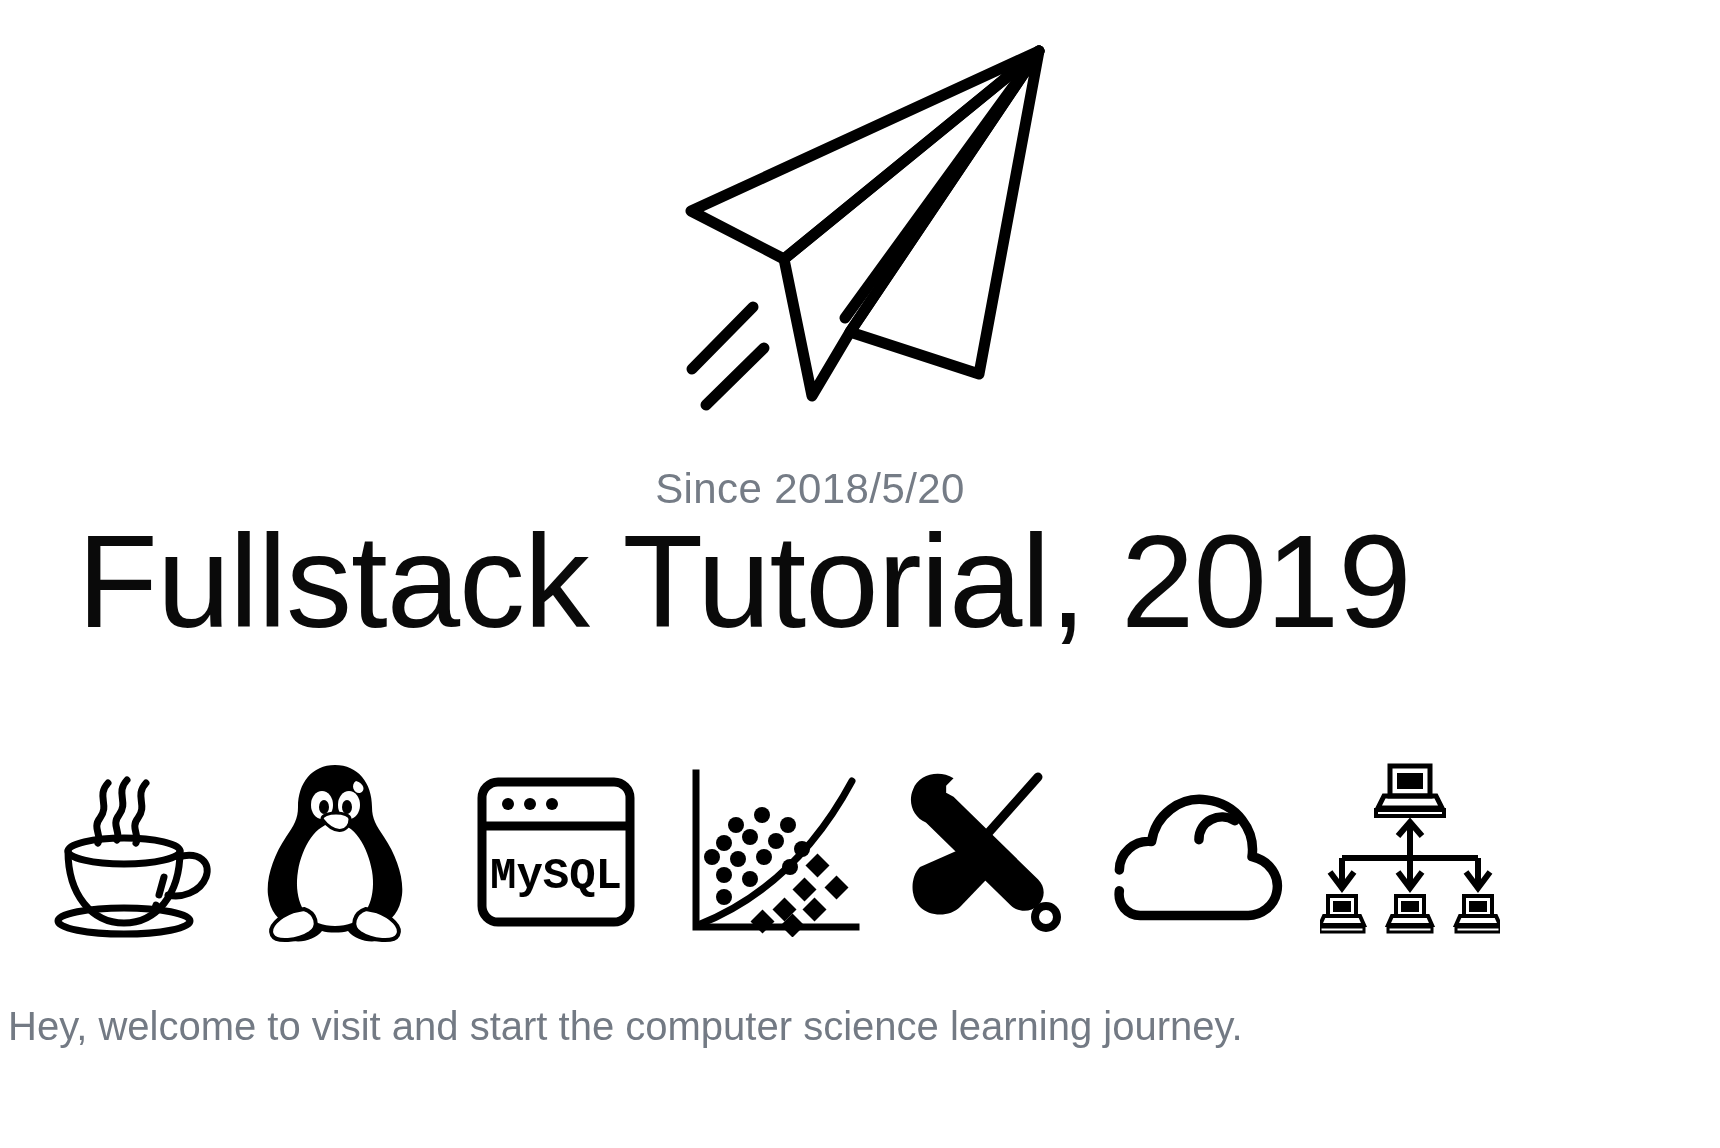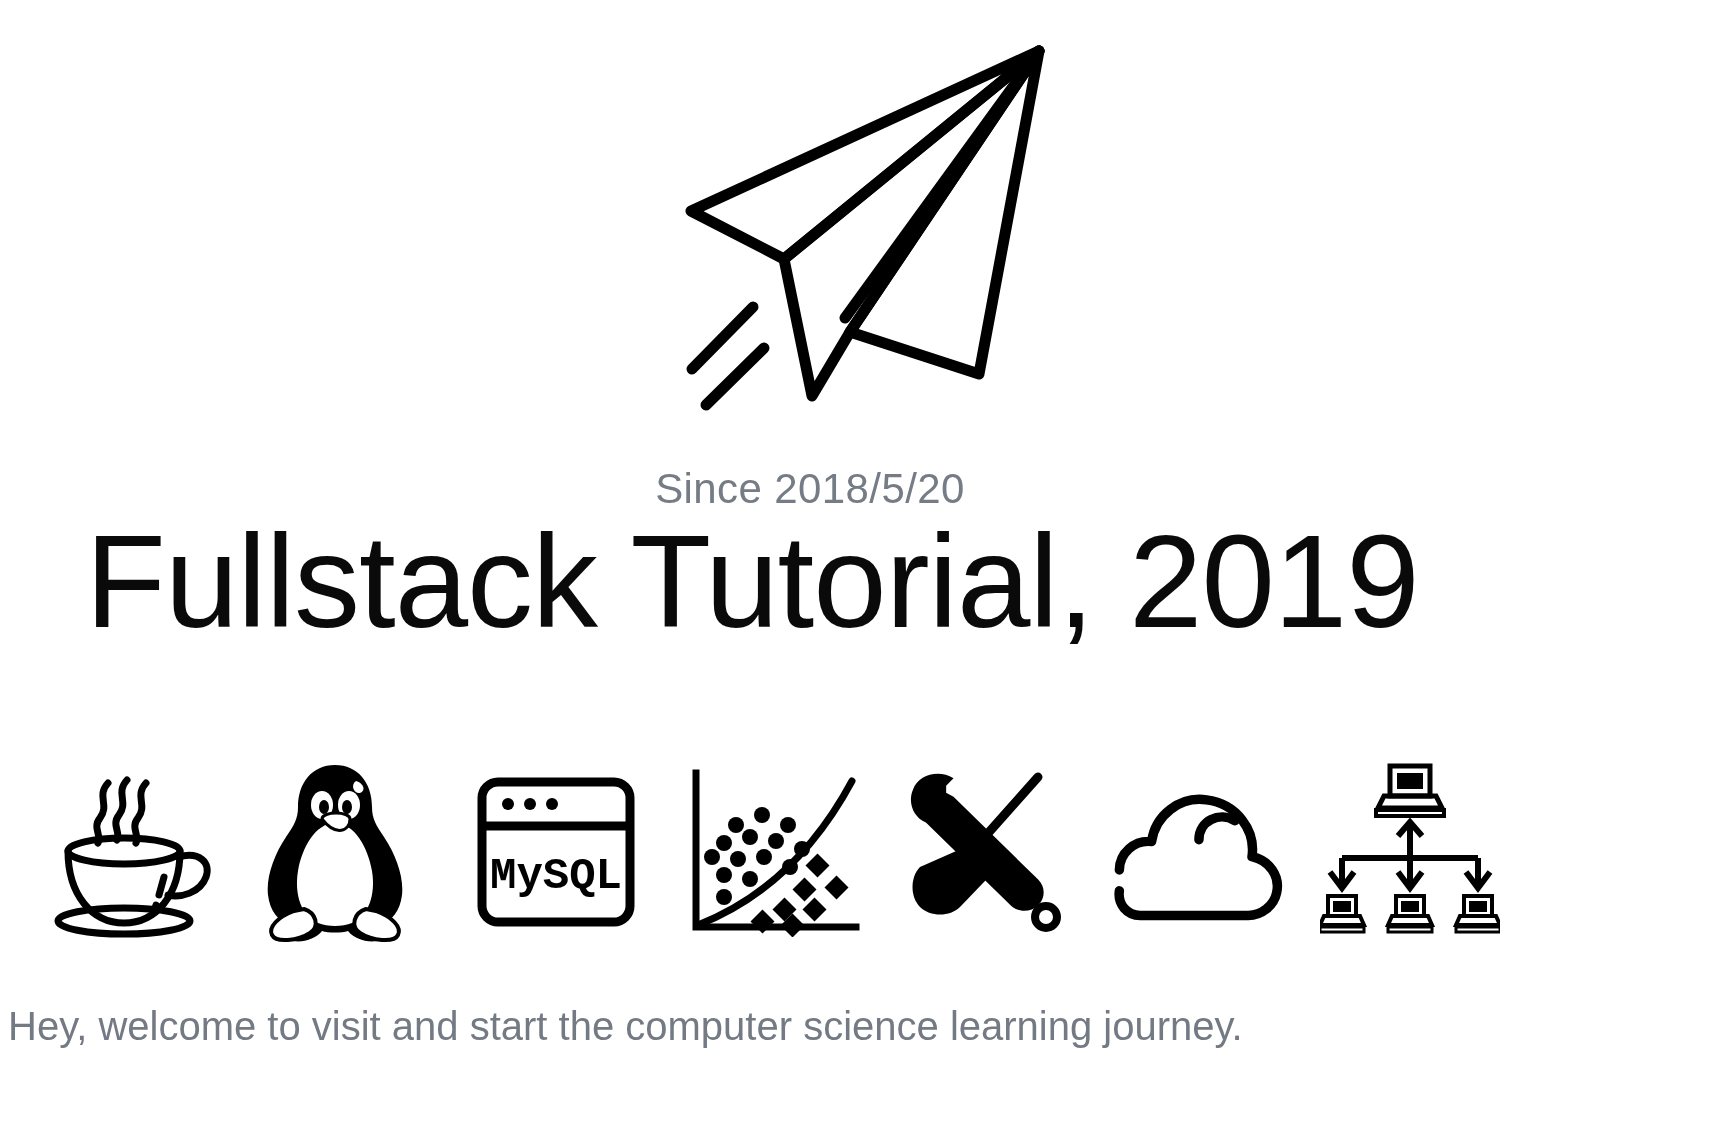--- a/index.html
+++ b/index.html
@@ -54,21 +54,21 @@
     font-size: 42px;
     line-height: 1.0;
     color: #757c86;
     letter-spacing: 0.4px;
     font-family: "Liberation Sans", sans-serif;
   }
 
   
   .title-row {
     position: absolute;
-    left: 12px;
+    left: 4px;
     top: 508px;
     width: 1480px;
     text-align: center;
     box-sizing: border-box;
   }
   .title-text {
     display: inline-block;
     font-size: 132px;
     line-height: 1.12;
     color: #0a0a0a;

